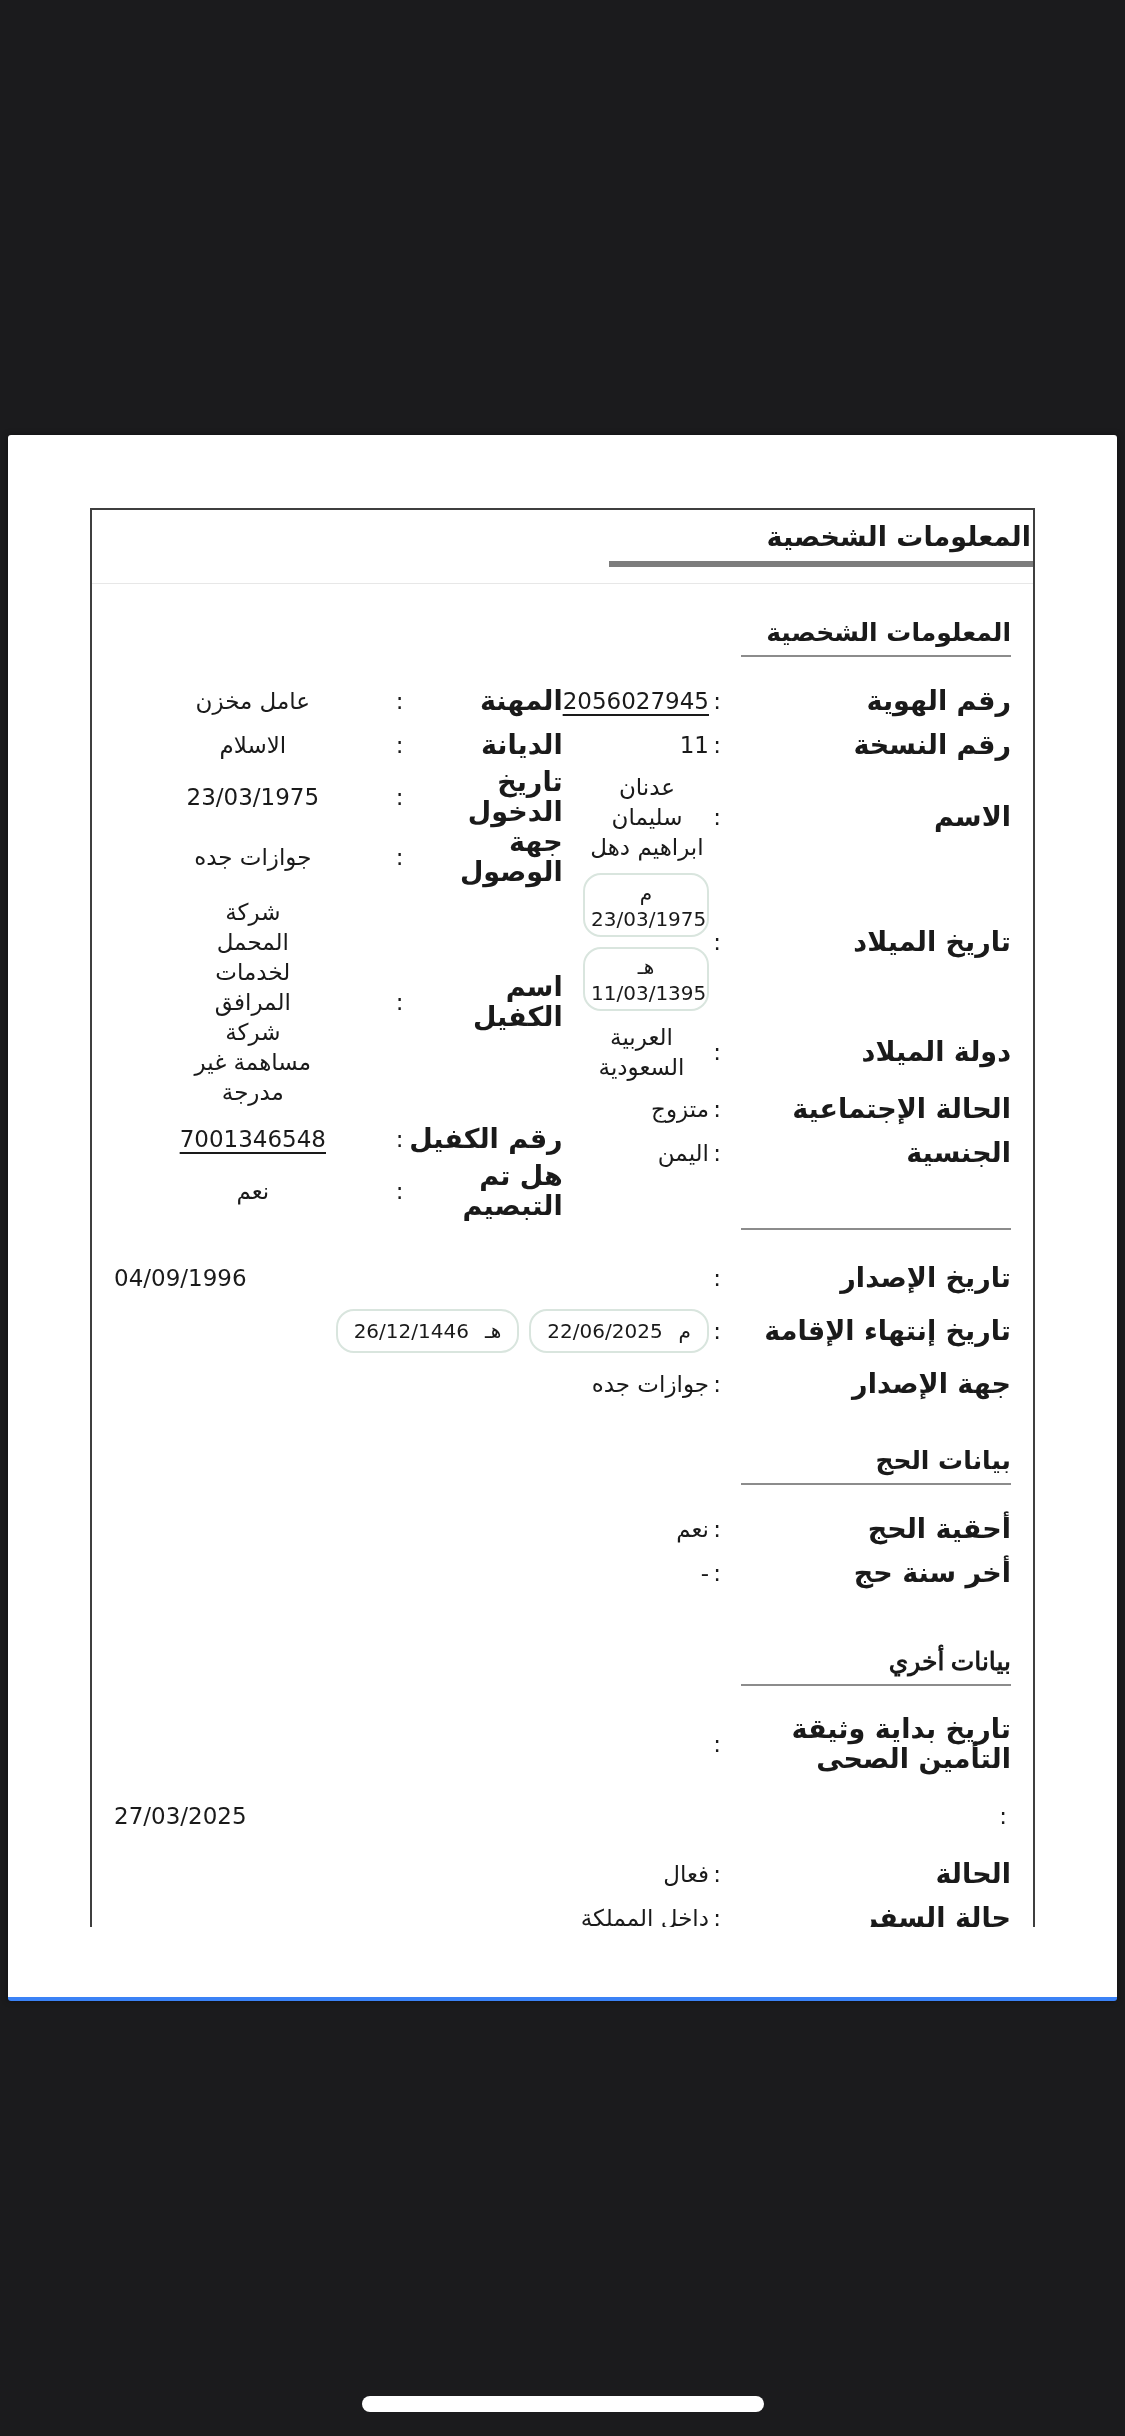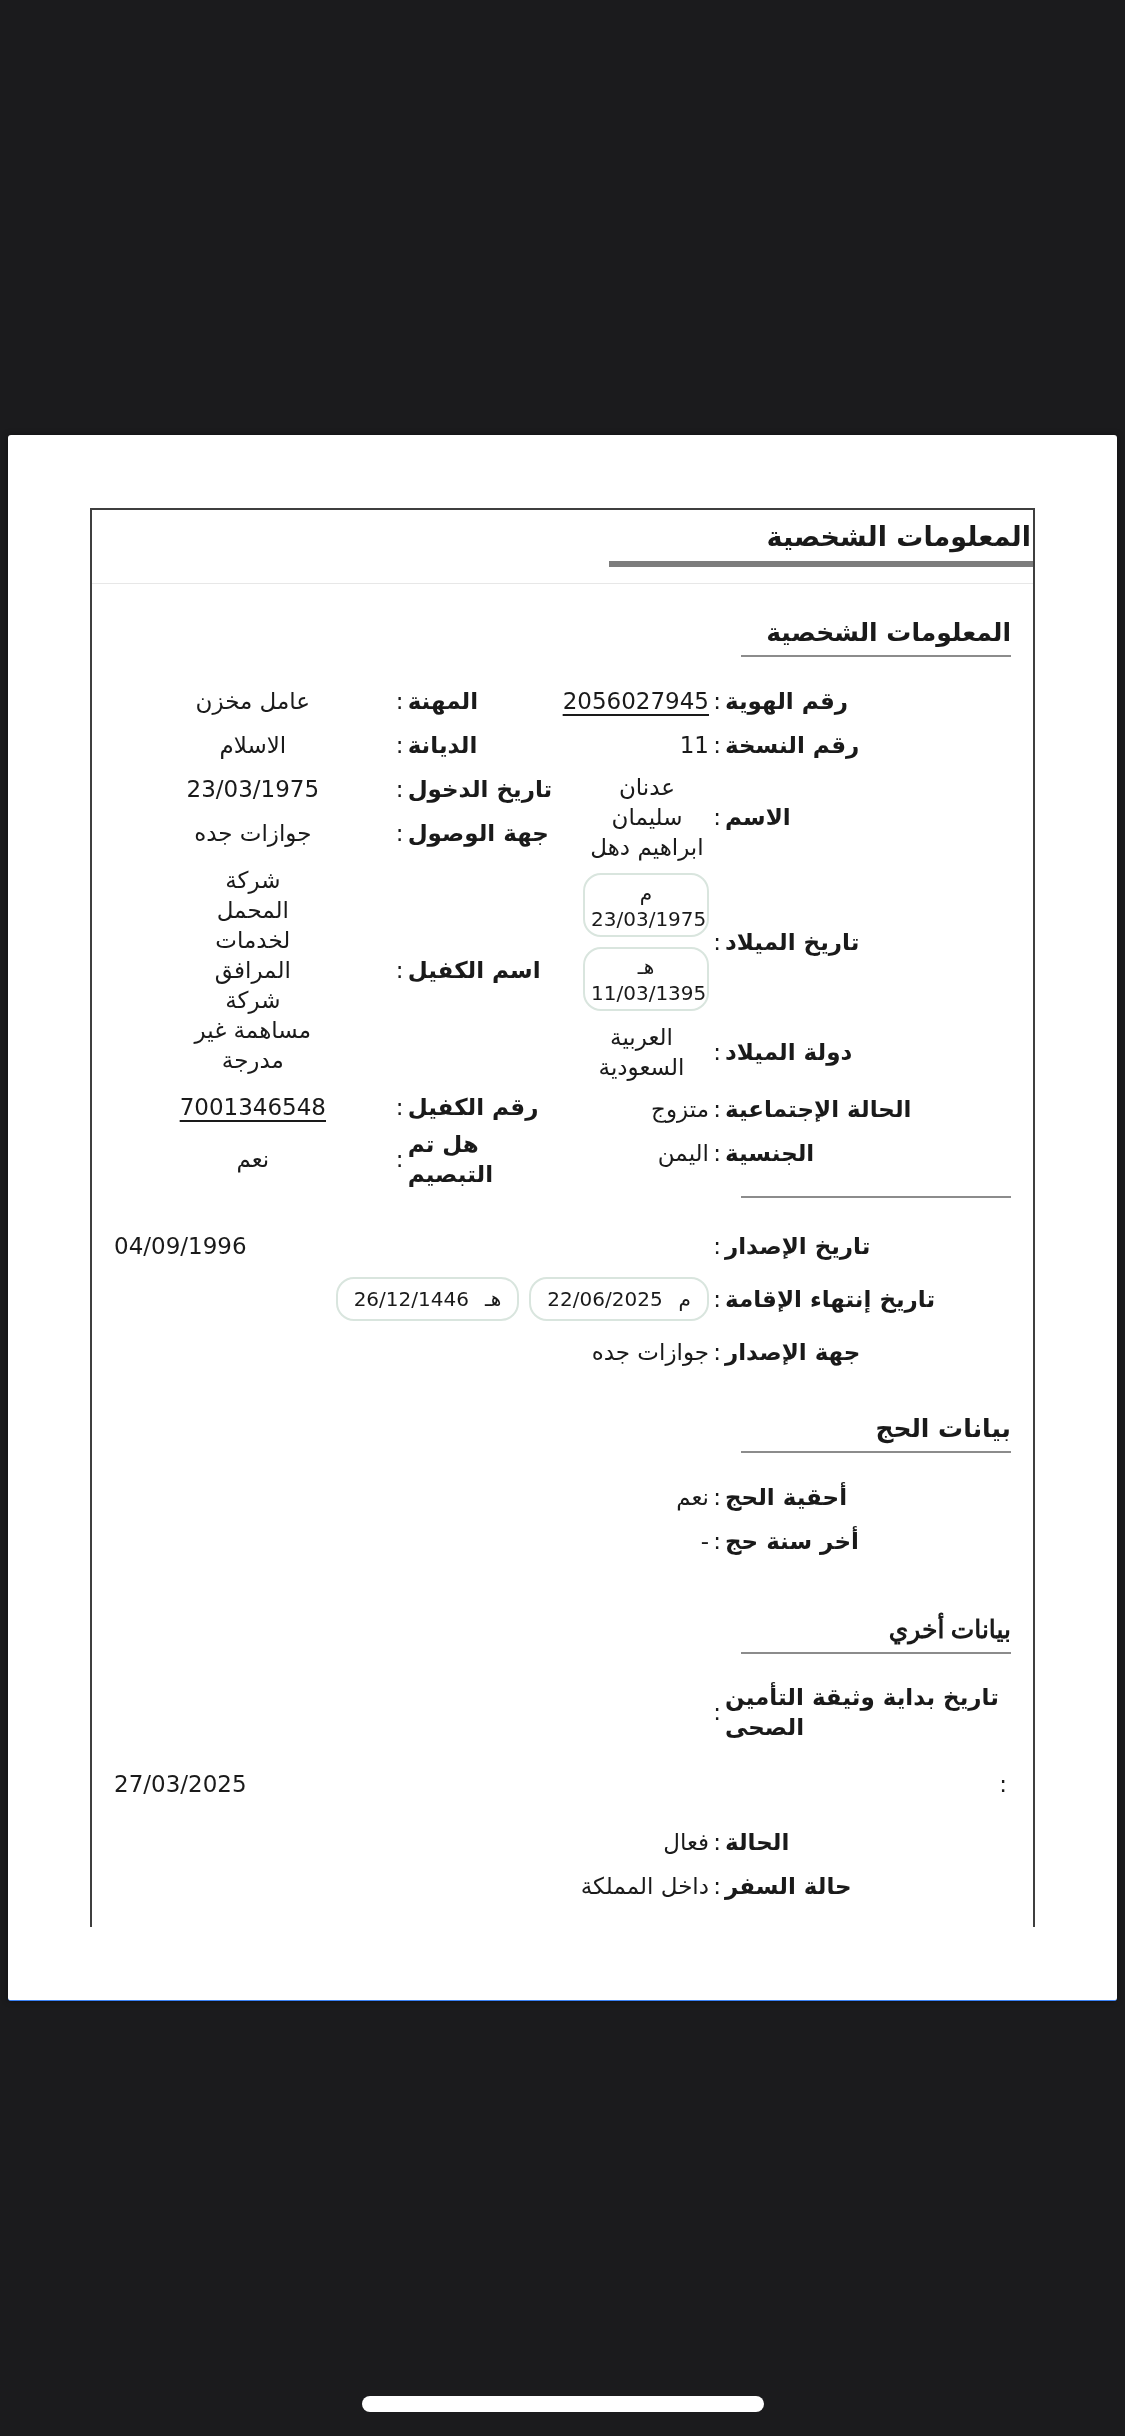--- a/index.html
+++ b/index.html
@@ -10,21 +10,21 @@
     color:#1a1a1a;
     position:relative;
     overflow:hidden;
     direction:rtl;
   }
   .page {
     position:absolute; left:8px; top:435px;
     width:1109px; height:1566px;
     background:#ffffff;
     border-radius:3px;
-    border-bottom:1px solid #3b82f6;
+    border-bottom:4px solid #3b82f6;
     box-shadow:0 0 6px rgba(0,0,0,.45);
     overflow:hidden;
   }
   .doc-box {
     width:945px; height:1419px;
     margin:73px auto 0;
     border:2px solid #3f3f3f;
     border-bottom:none;
     overflow:hidden;
     background:#fff;
@@ -49,21 +49,21 @@
   }
   .sec-underline {
     height:2px; width:270px; background:#8c8c8c;
     margin-top:7px; margin-left:auto; margin-right:0;
     margin-bottom:22px;
   }
   .cols { display:flex; }
   .col-right { flex:0 0 436px; }
   .col-left  { flex:1; }
   .row { display:flex; align-items:center; min-height:44px; }
-  .row .lbl { font-weight:bold; font-size:23px; line-height:30px; text-align:left; }
+  .row .lbl { font-weight:bold; font-size:27px; line-height:30px; text-align:right; }
   .col-right .lbl { flex:0 0 286px; }
   .col-left  .lbl { flex:0 0 155px; }
   .colon { flex:0 0 16px; text-align:center; font-size:23px; }
   .val { flex:1; font-size:23px; line-height:30px; text-align:start; }
   .col-left .val { text-align:center; }
   .narrow { display:inline-block; text-align:center; vertical-align:middle; }
   .w-name    { width:124px; }
   .w-country { width:135px; }
   .w-sponsor { width:120px; }
   .link { text-decoration:underline; text-underline-offset:5px; cursor:pointer; }

